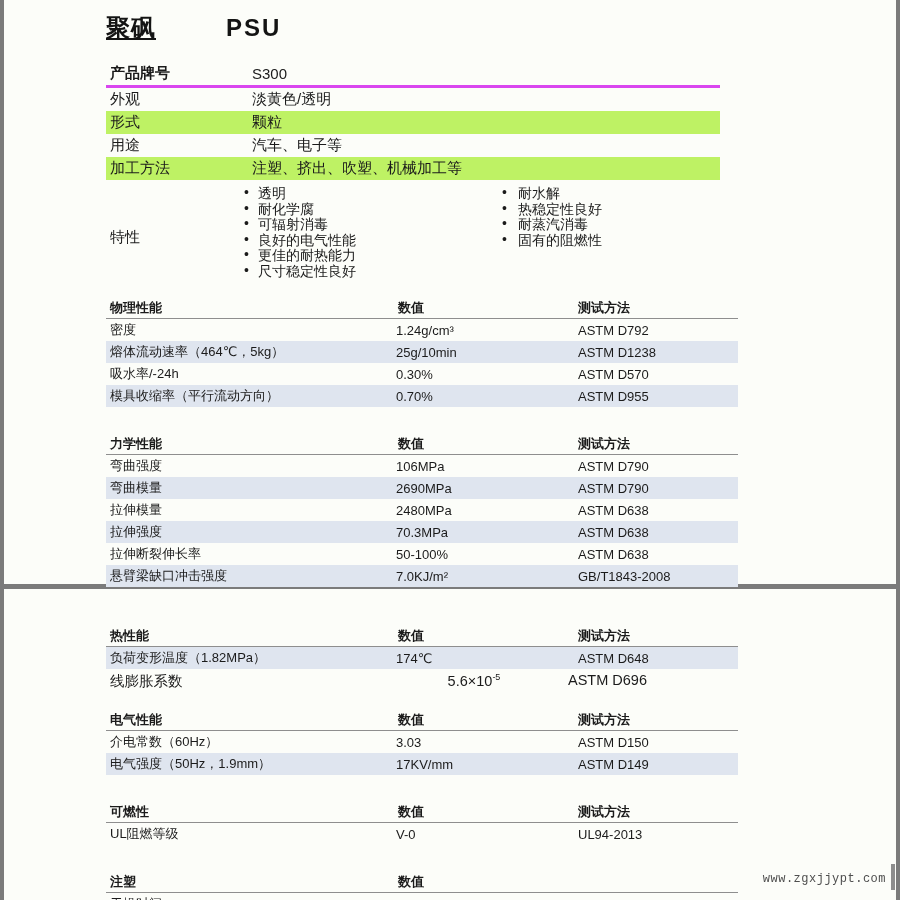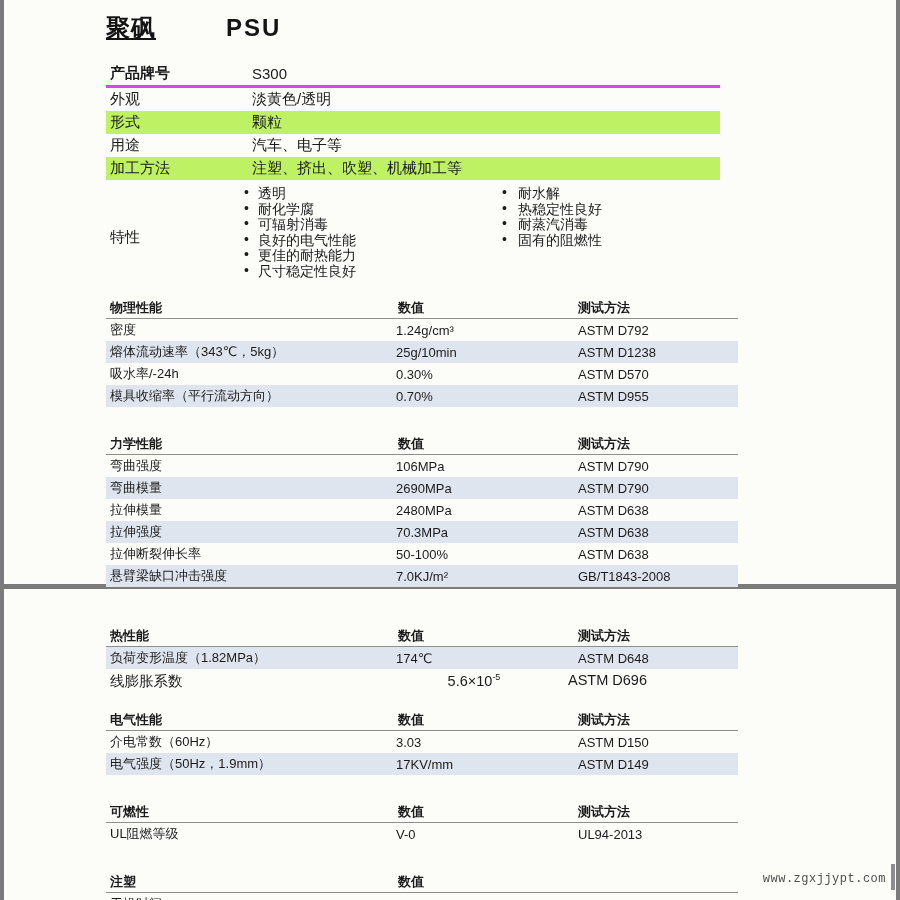--- a/index.html
+++ b/index.html
@@ -181,21 +181,21 @@
       <th class="c-meth">测试方法</th>
     </tr>
       </thead>
     <tbody id="physical-body">
         <tr>
           <td class="c-name">密度</td>
           <td class="c-val">1.24g/cm³</td>
           <td class="c-meth">ASTM D792</td>
         </tr>
         <tr class="alt">
-          <td class="c-name">熔体流动速率（343℃，5kg）</td>
+          <td class="c-name">熔体流动速率（464℃，5kg）</td>
           <td class="c-val">25g/10min</td>
           <td class="c-meth">ASTM D1238</td>
         </tr>
         <tr>
           <td class="c-name">吸水率/-24h</td>
           <td class="c-val">0.30%</td>
           <td class="c-meth">ASTM D570</td>
         </tr>
         <tr class="alt">
           <td class="c-name"> 模具收缩率（平行流动方向）</td>

